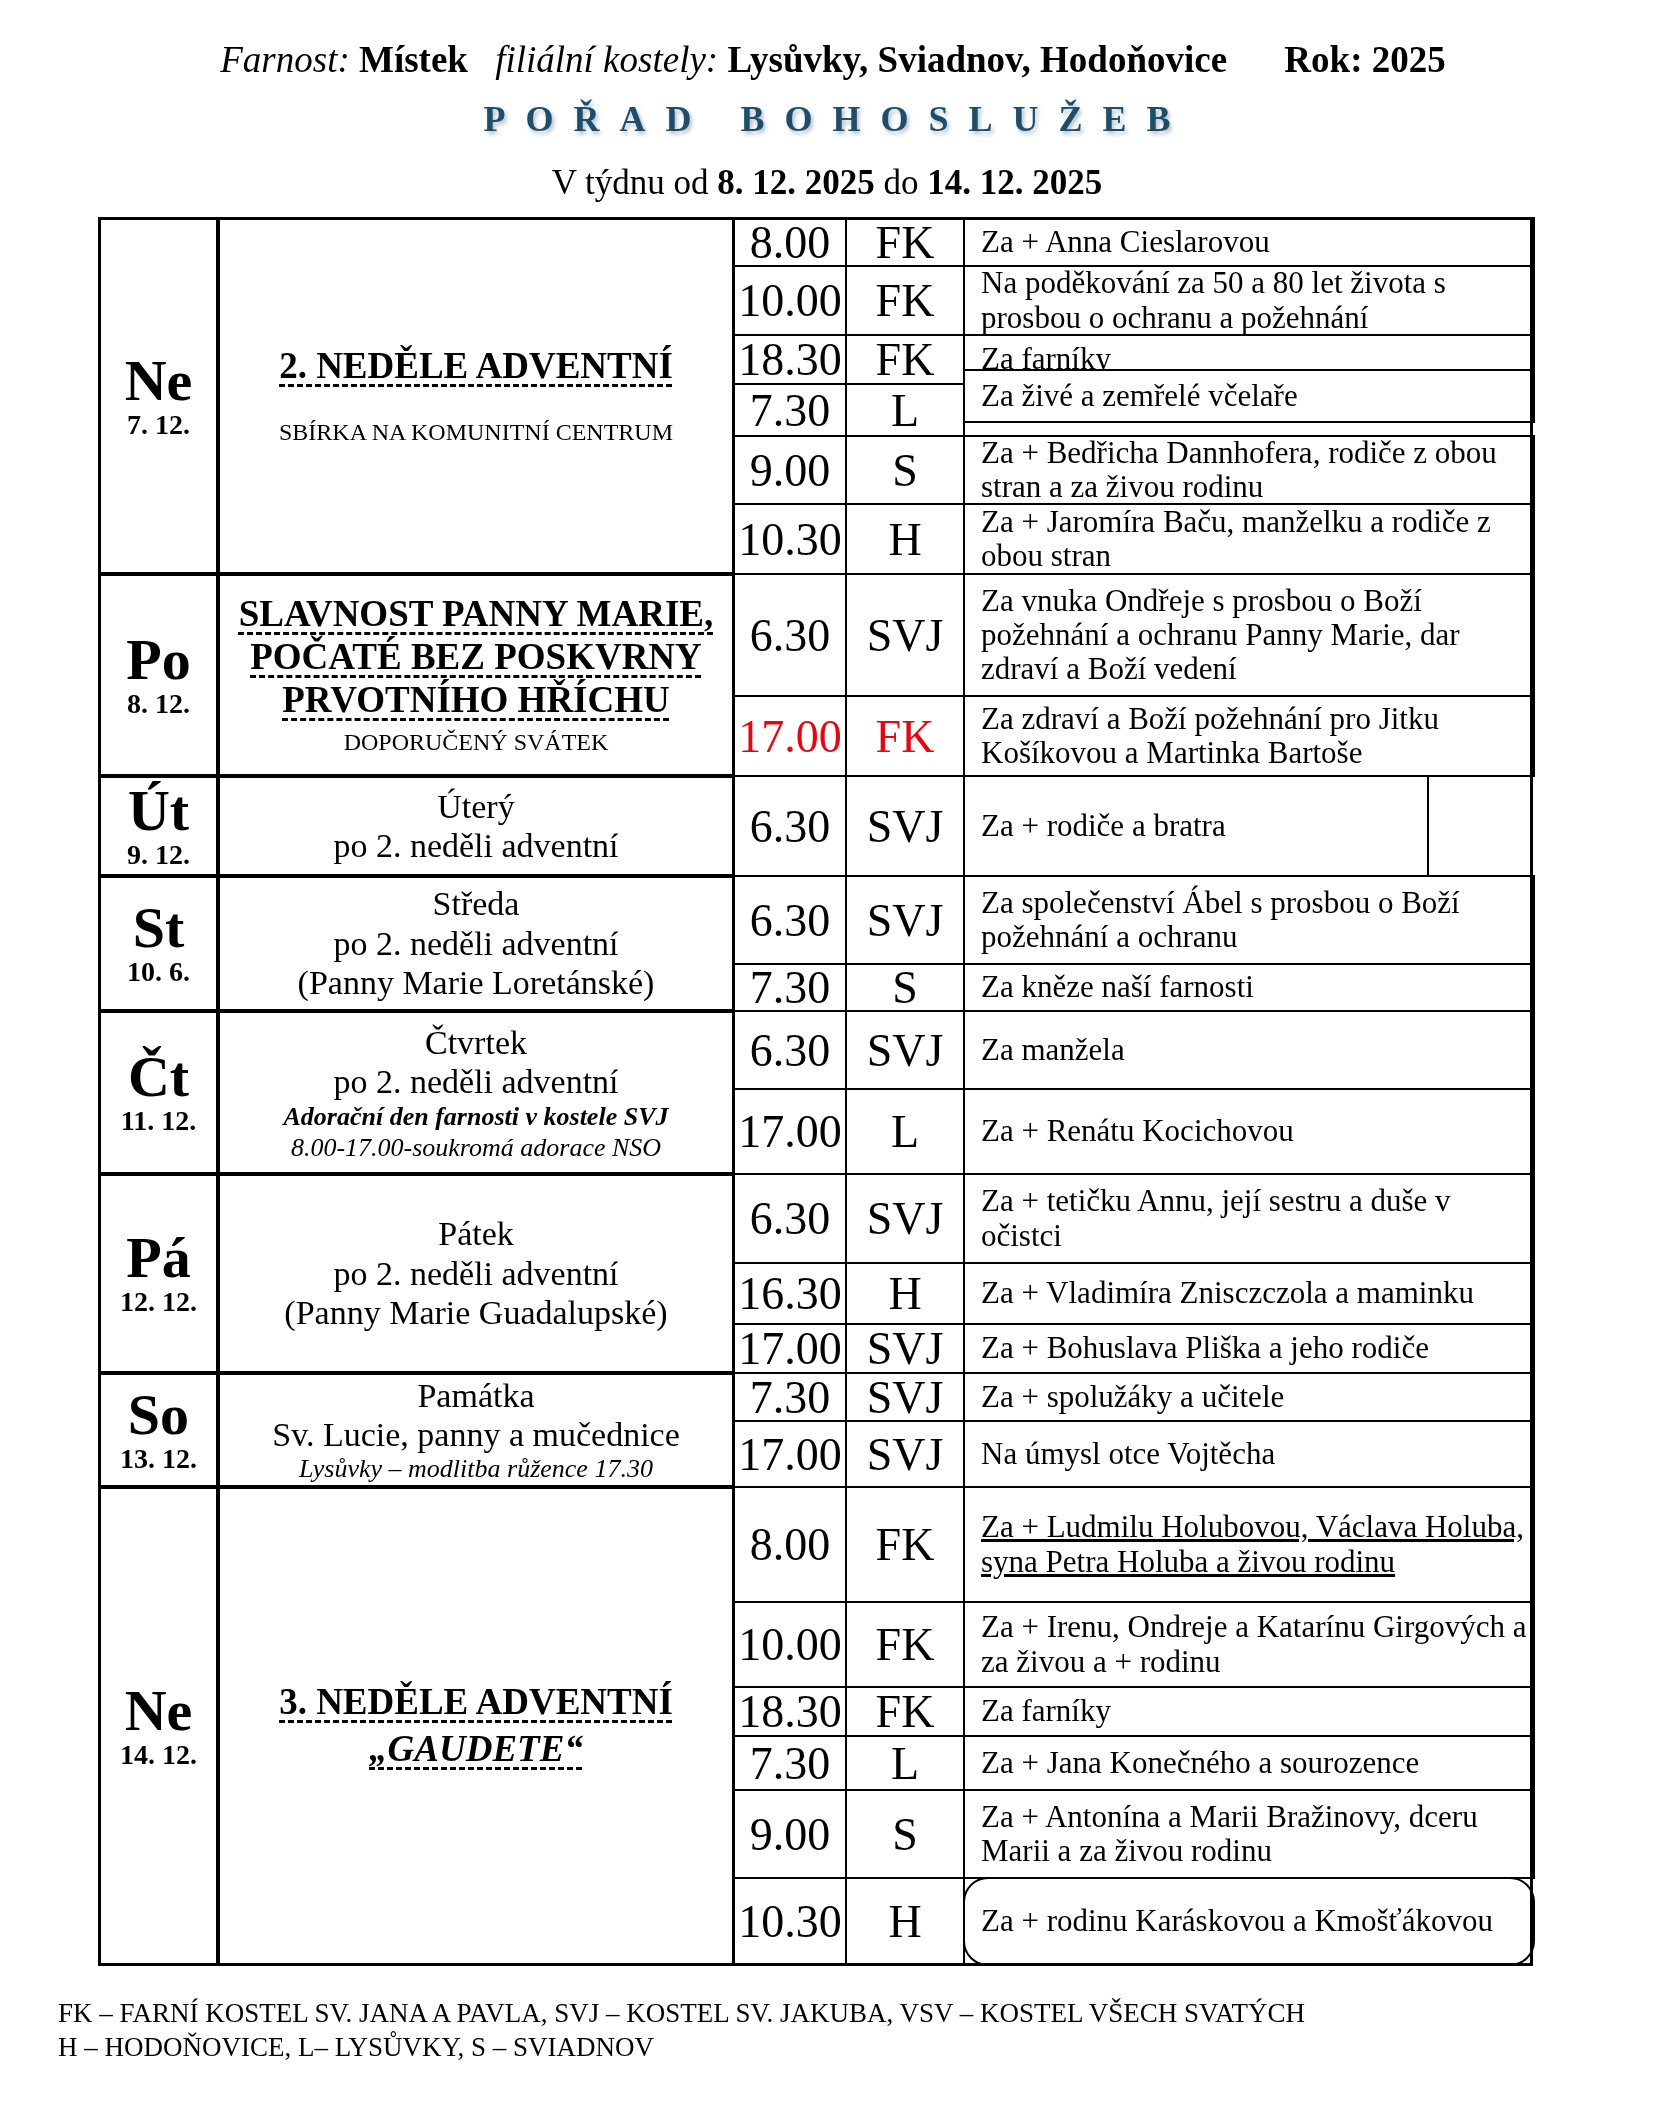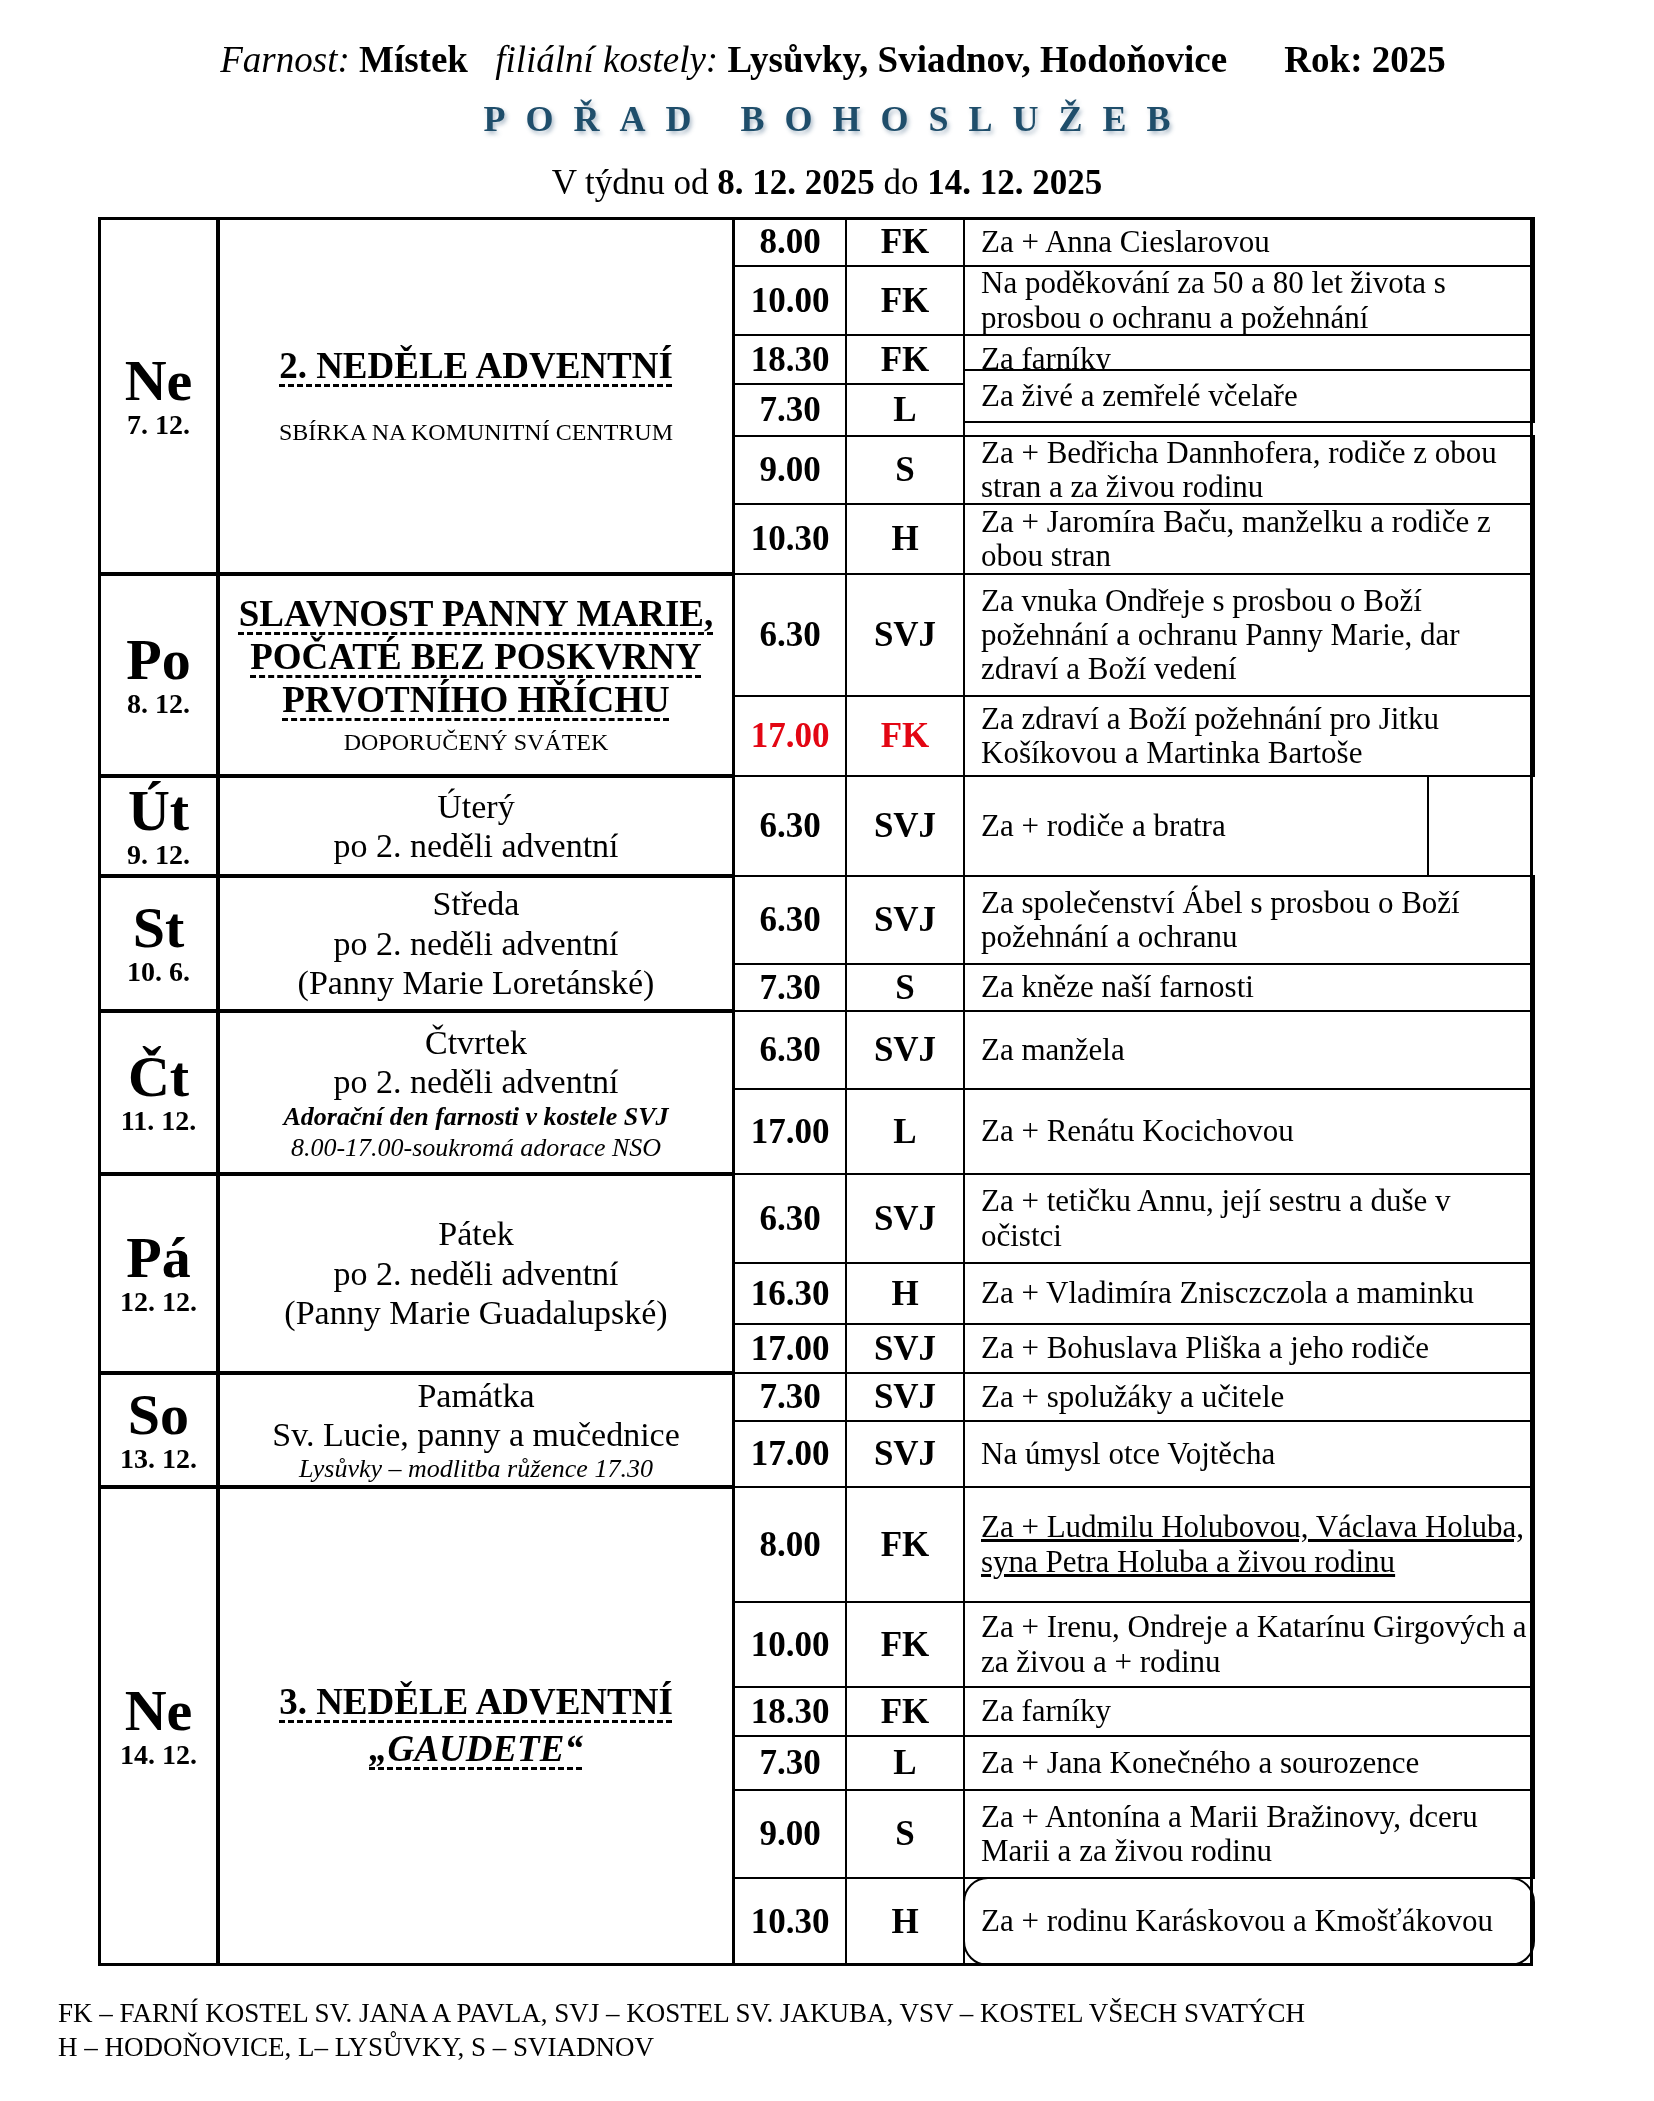--- a/index.html
+++ b/index.html
@@ -24,21 +24,21 @@
   .dayabbr { font-size: 58px; font-weight: bold; line-height: 1; }
   .daydate { font-size: 28px; font-weight: bold; line-height: 1.1; }
   .feast { font-size: 37px; font-weight: bold; line-height: 1.16;
            text-decoration: underline dashed; text-decoration-thickness: 3px; text-underline-offset: 6px; }
   .feast-it { font-style: italic; }
   .note-caps { font-size: 24px; line-height: 1.2; margin-top: 6px; }
   .note-caps.big { margin-top: 30px; font-family: Liberation Serif, serif; }
   .desc-line { font-size: 34px; line-height: 1.16; }
   .desc-bi { font-size: 26px; font-style: italic; font-weight: bold; line-height: 1.2; }
   .desc-i { font-size: 26px; font-style: italic; line-height: 1.15; }
-  .time, .place { font-size: 35px; font-weight: bold; }
+  .time, .place { font-size: 46px; font-weight: normal; }
   .red { color: #e30613; }
   .intent { align-items: flex-start; text-align: left; padding-left: 16px; padding-right: 4px;
             font-size: 31px; line-height: 1.1; }
   .footer { position: absolute; left: 58px; top: 1997px; font-size: 27px; line-height: 1.25; white-space: nowrap; }
 </style>
 </head>
 <body>
 
 <div id="h1" class="hdr">
   <span class="it">Farnost:</span>

